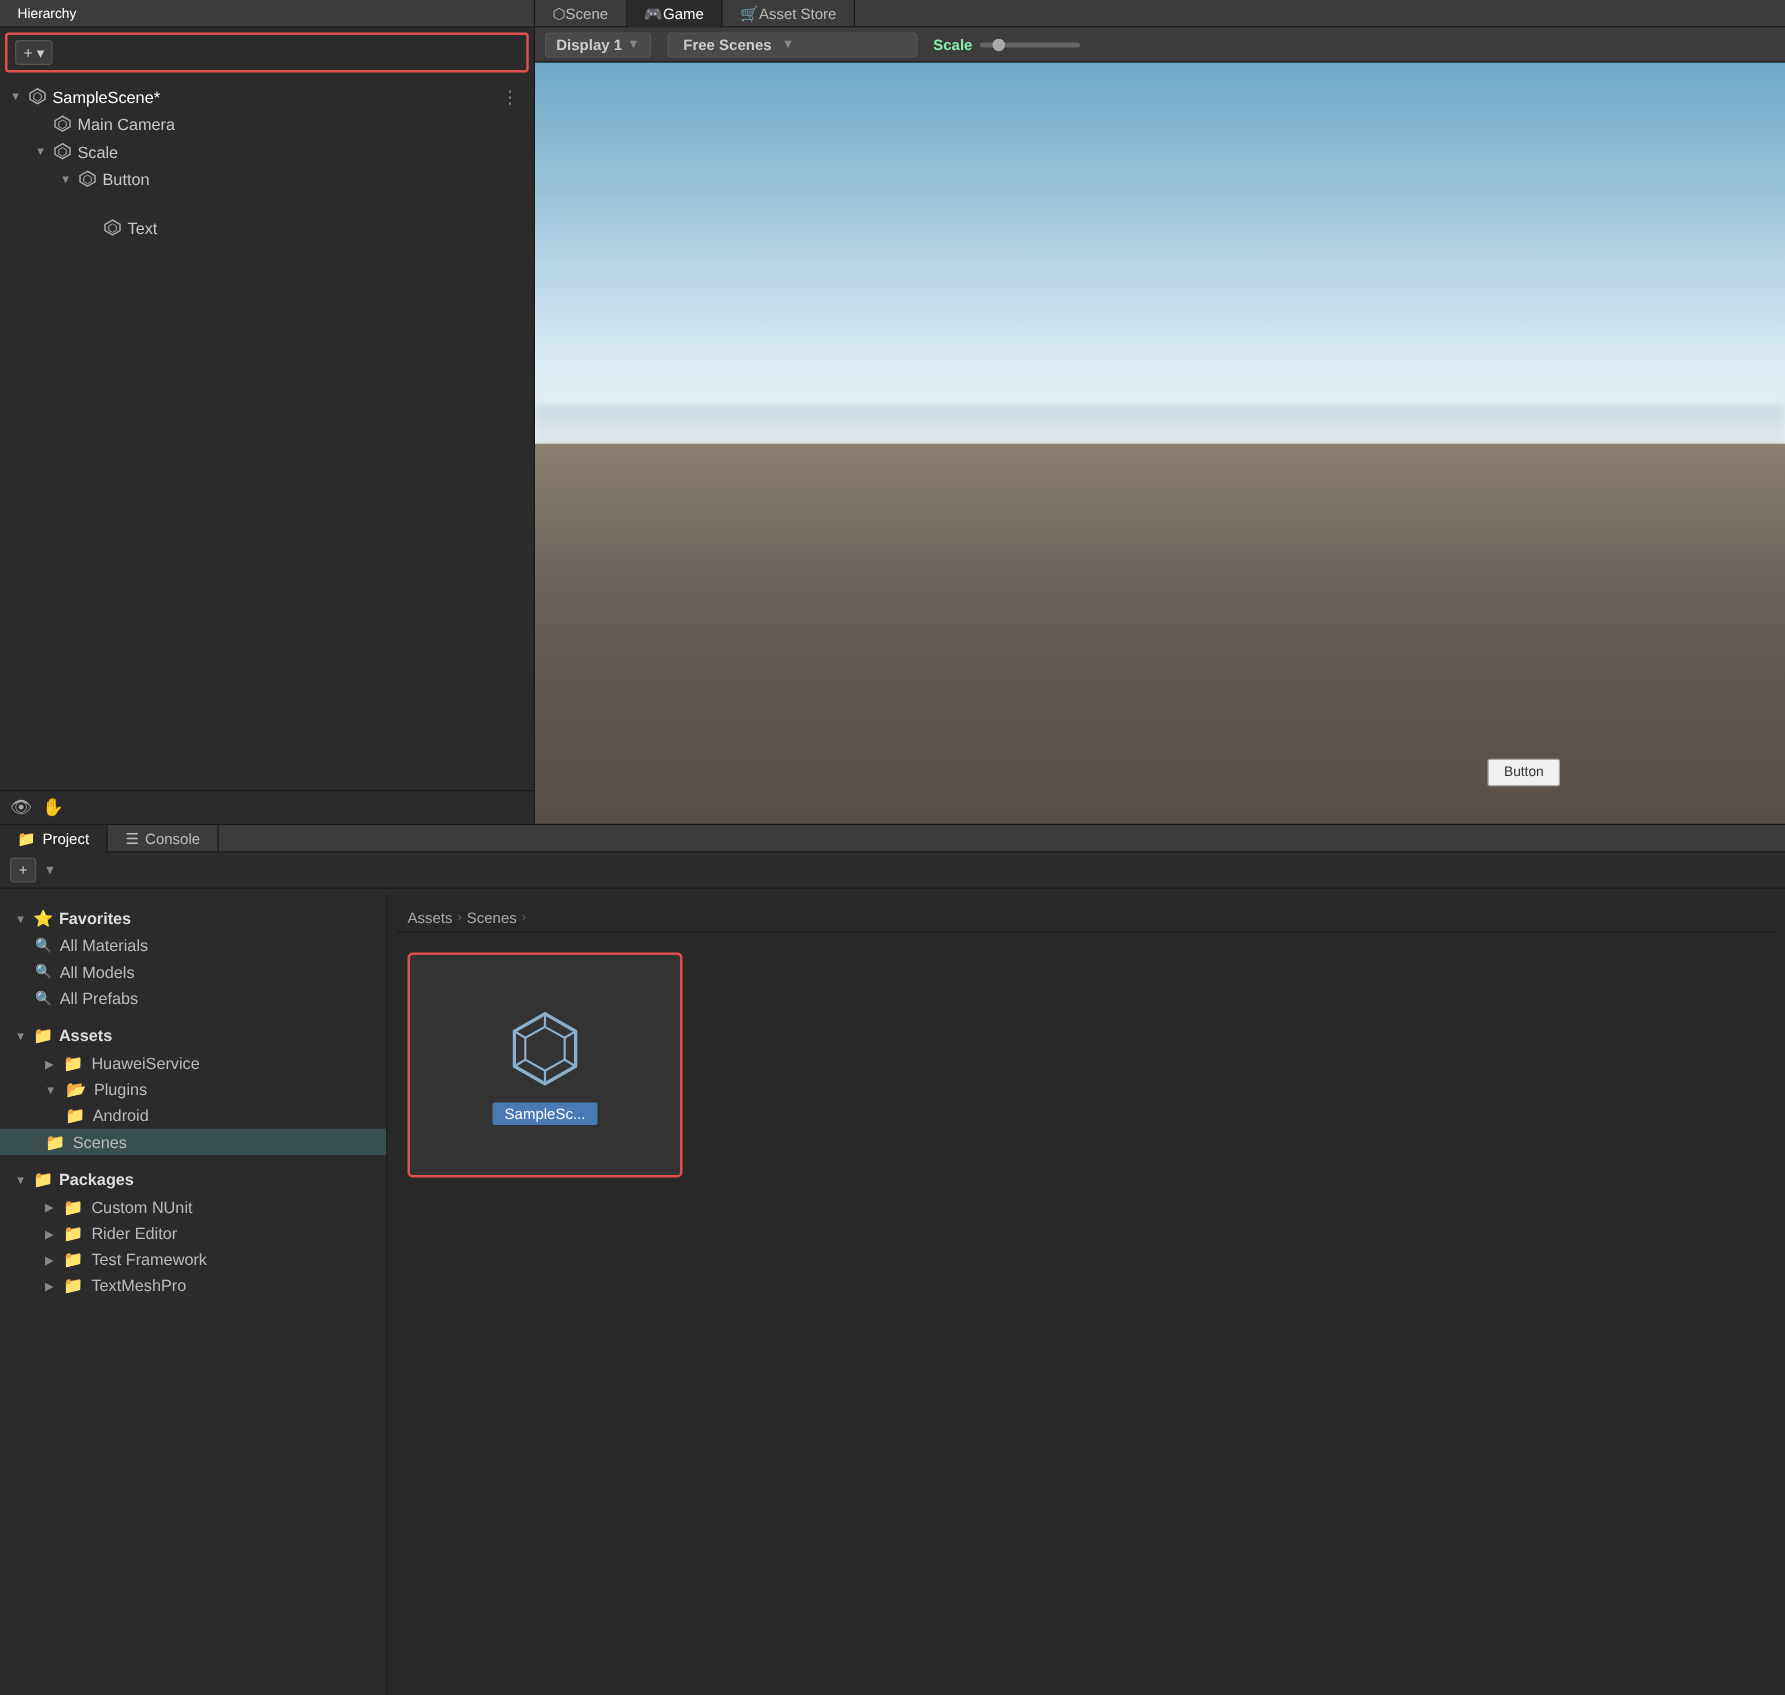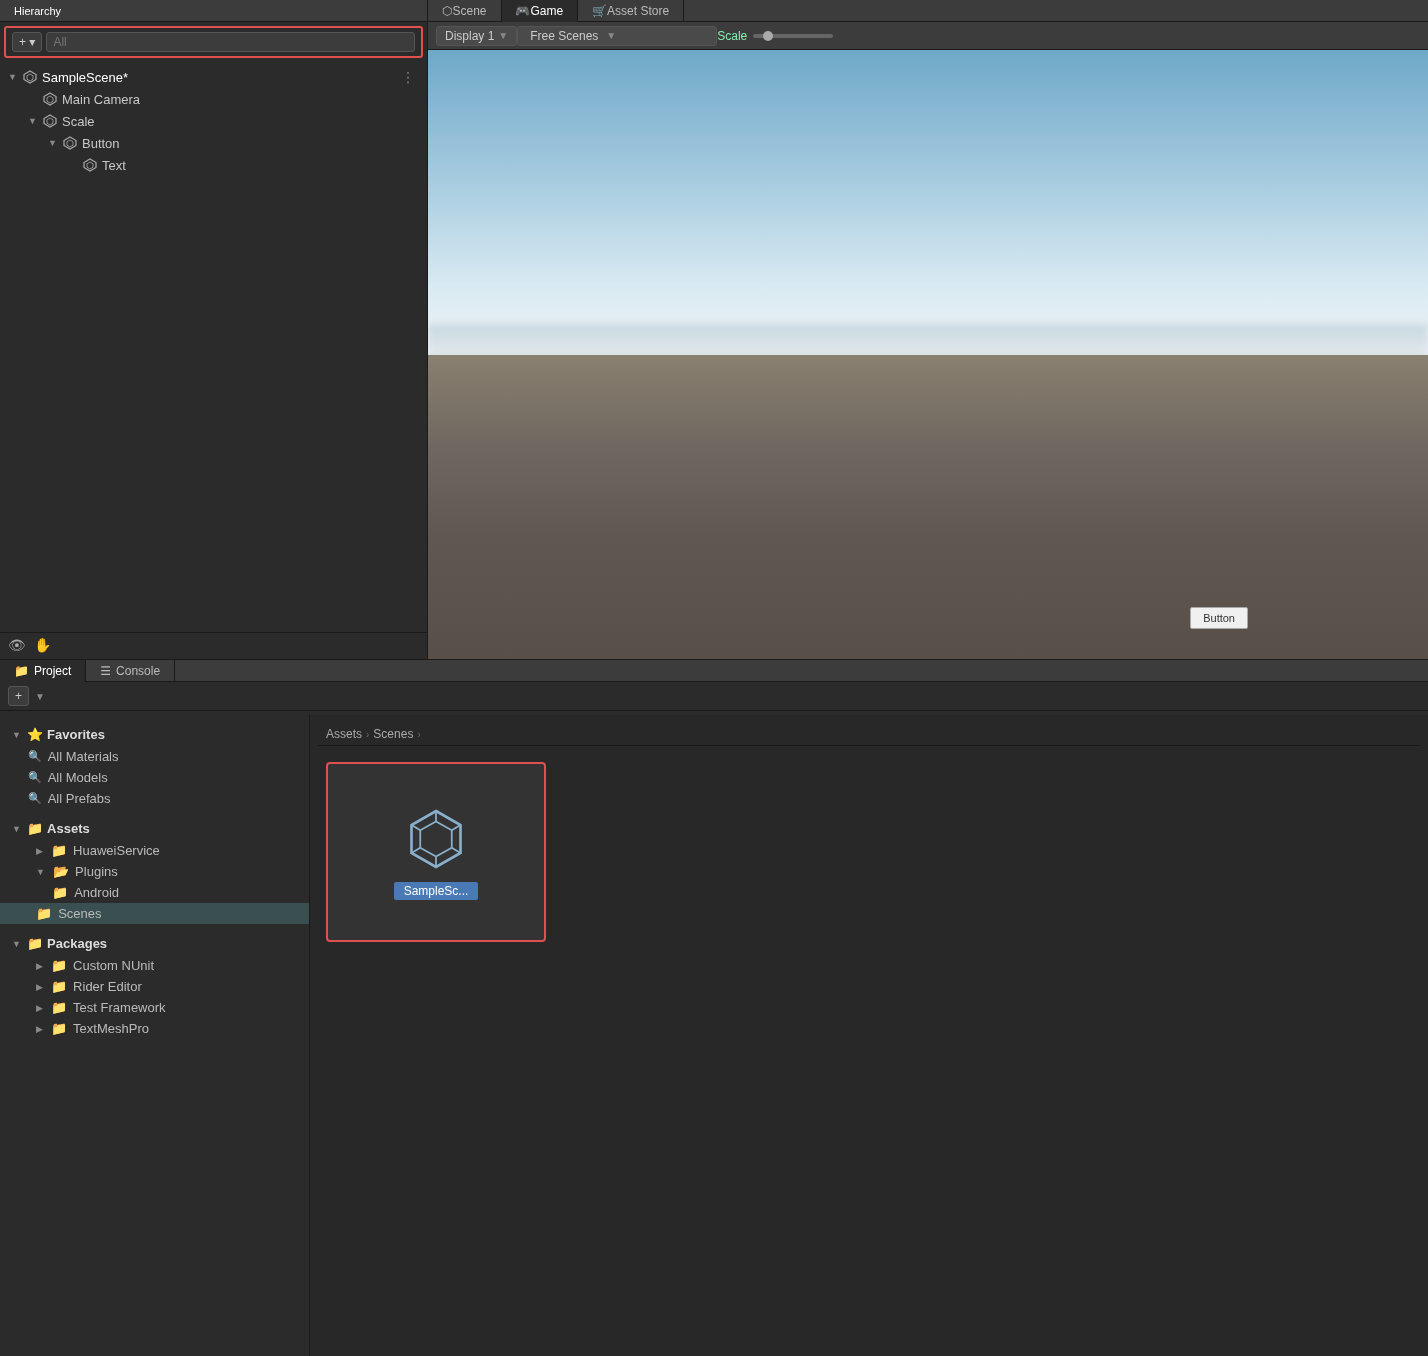--- a/index.html
+++ b/index.html
@@ -127,21 +127,21 @@
 
     .dots-btn {
       margin-left: auto;
       font-size: 14px;
       color: #888;
       padding: 0 4px;
     }
 
     .indent-1 { margin-left: 20px; }
     .indent-2 { margin-left: 40px; }
-    .indent-3 { margin-left: 60px; }
+    .indent-3 { margin-left: 60px; margin-top: 17px; }
 
     .bottom-icons {
       display: flex;
       gap: 8px;
       padding: 4px 8px;
       border-top: 1px solid #1a1a1a;
     }
 
     .eye-icon, .hand-icon {
       width: 18px;
@@ -181,24 +181,25 @@
 
     .game-tab.active {
       background: #2b2b2b;
       color: #fff;
     }
 
     .game-toolbar {
       display: flex;
       align-items: center;
       padding: 3px 8px;
-      gap: 0;
+      gap: 13px;
       background: #3c3c3c;
       border-bottom: 1px solid #1a1a1a;
       height: 28px;
+      font-weight: bold;
     }
 
     .display-dropdown {
       display: flex;
       align-items: center;
       background: #4a4a4a;
       border: 1px solid #555;
       border-radius: 3px;
       padding: 2px 8px;
       font-size: 12px;
@@ -462,21 +463,20 @@
 
 <div class="top-area">
 
   <div class="hierarchy-panel">
     <div class="panel-tab-bar">
       <span class="panel-tab active">Hierarchy</span>
     </div>
 
     <div class="hierarchy-toolbar">
       <button class="add-btn">+ ▾</button>
-      <input class="search-field" type="text" placeholder="All" style="">
     </div>
 
     <div class="hierarchy-content">
 
       <div class="hierarchy-item" style="padding-left: 8px;">
         <span class="expand-arrow">▼</span>
         <span class="item-icon">
           <svg width="14" height="14" viewBox="0 0 14 14" fill="none">
             <polygon points="7,1 13,4.5 13,9.5 7,13 1,9.5 1,4.5" stroke="#aaa" stroke-width="1.2" fill="none"></polygon>
             <polygon points="7,4 10,5.8 10,9.2 7,11 4,9.2 4,5.8" stroke="#aaa" stroke-width="0.8" fill="none"></polygon>

